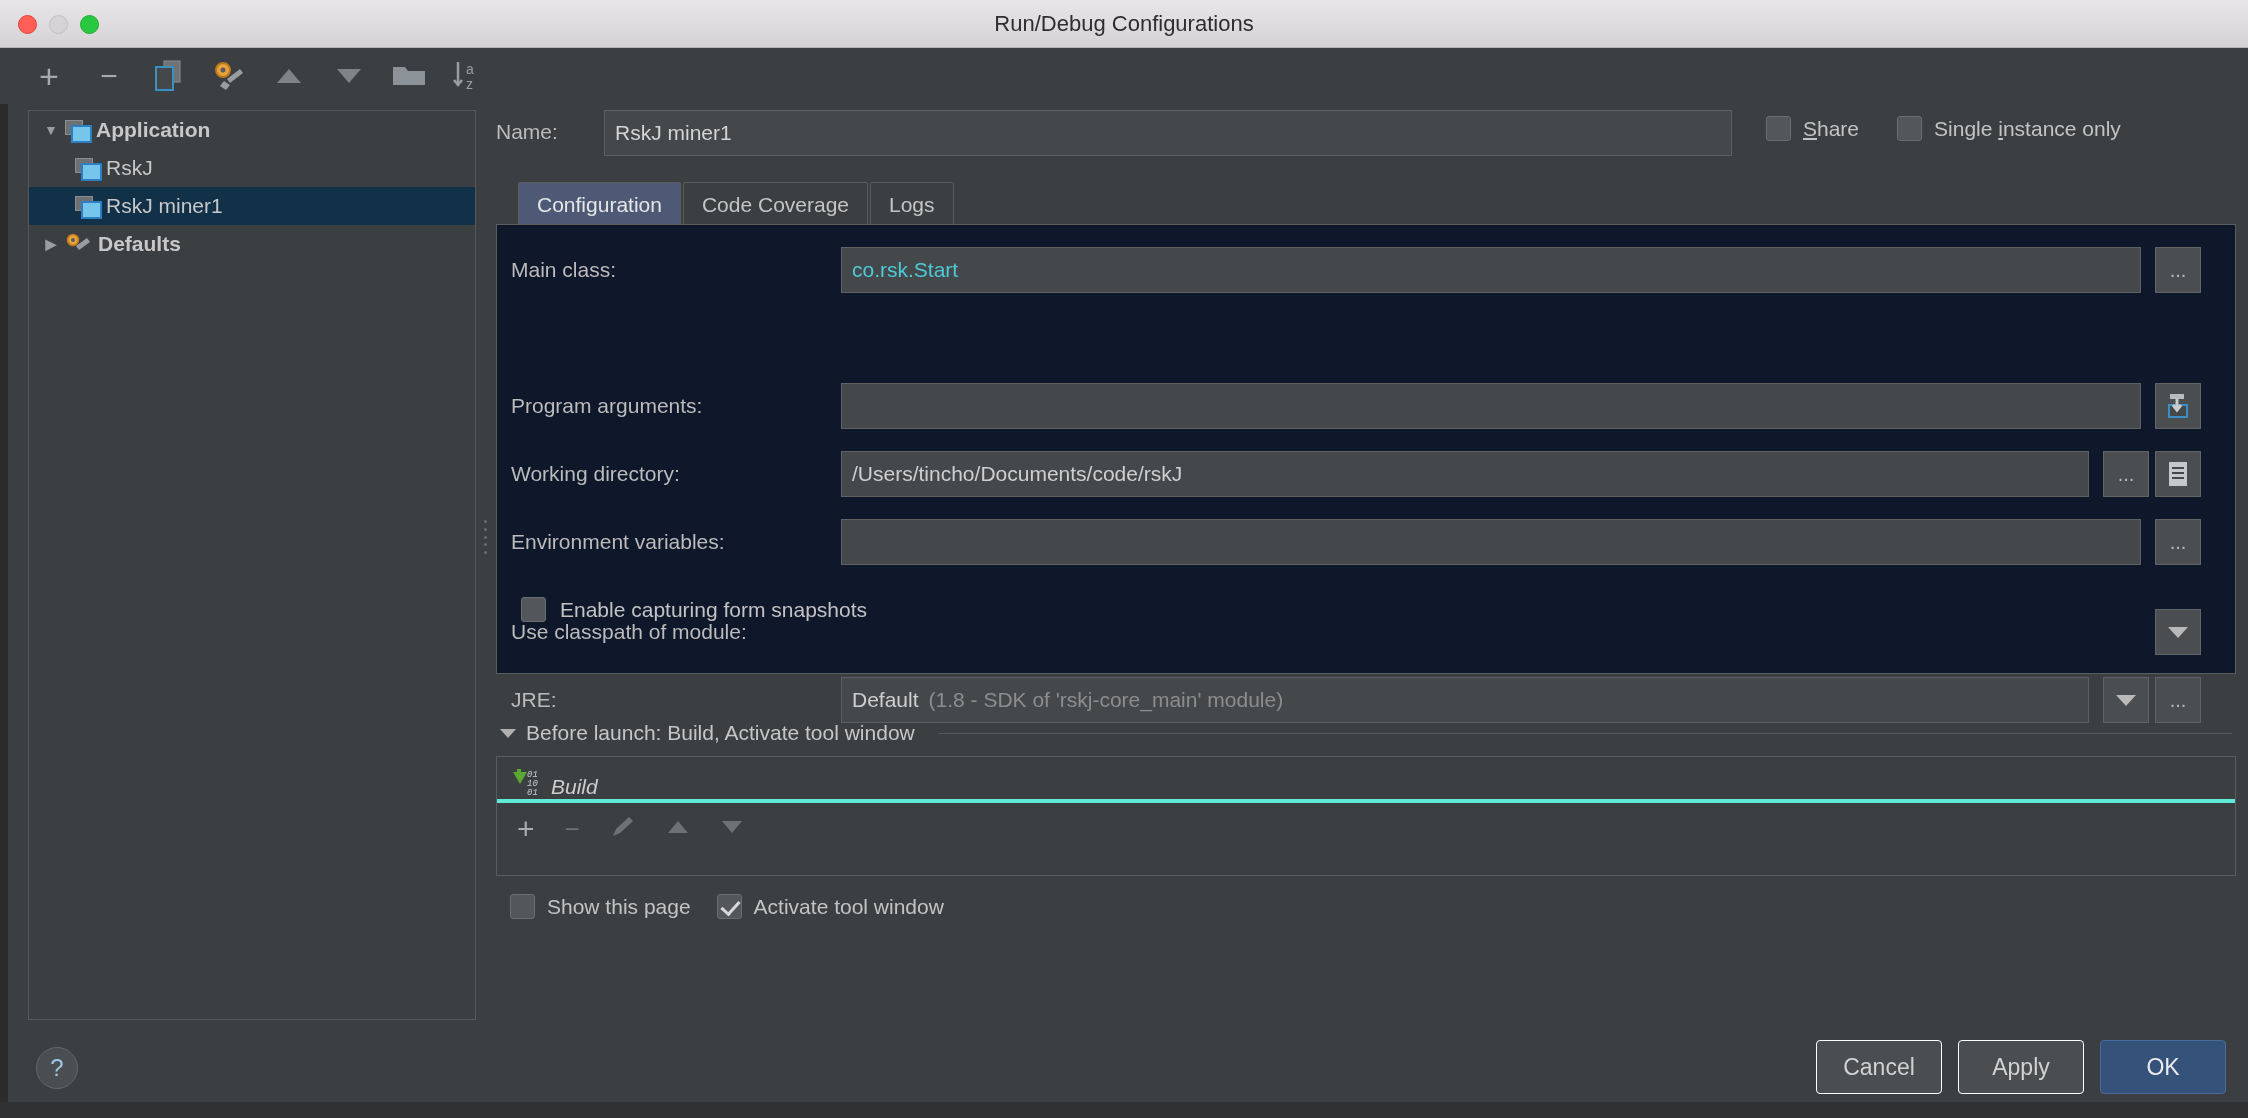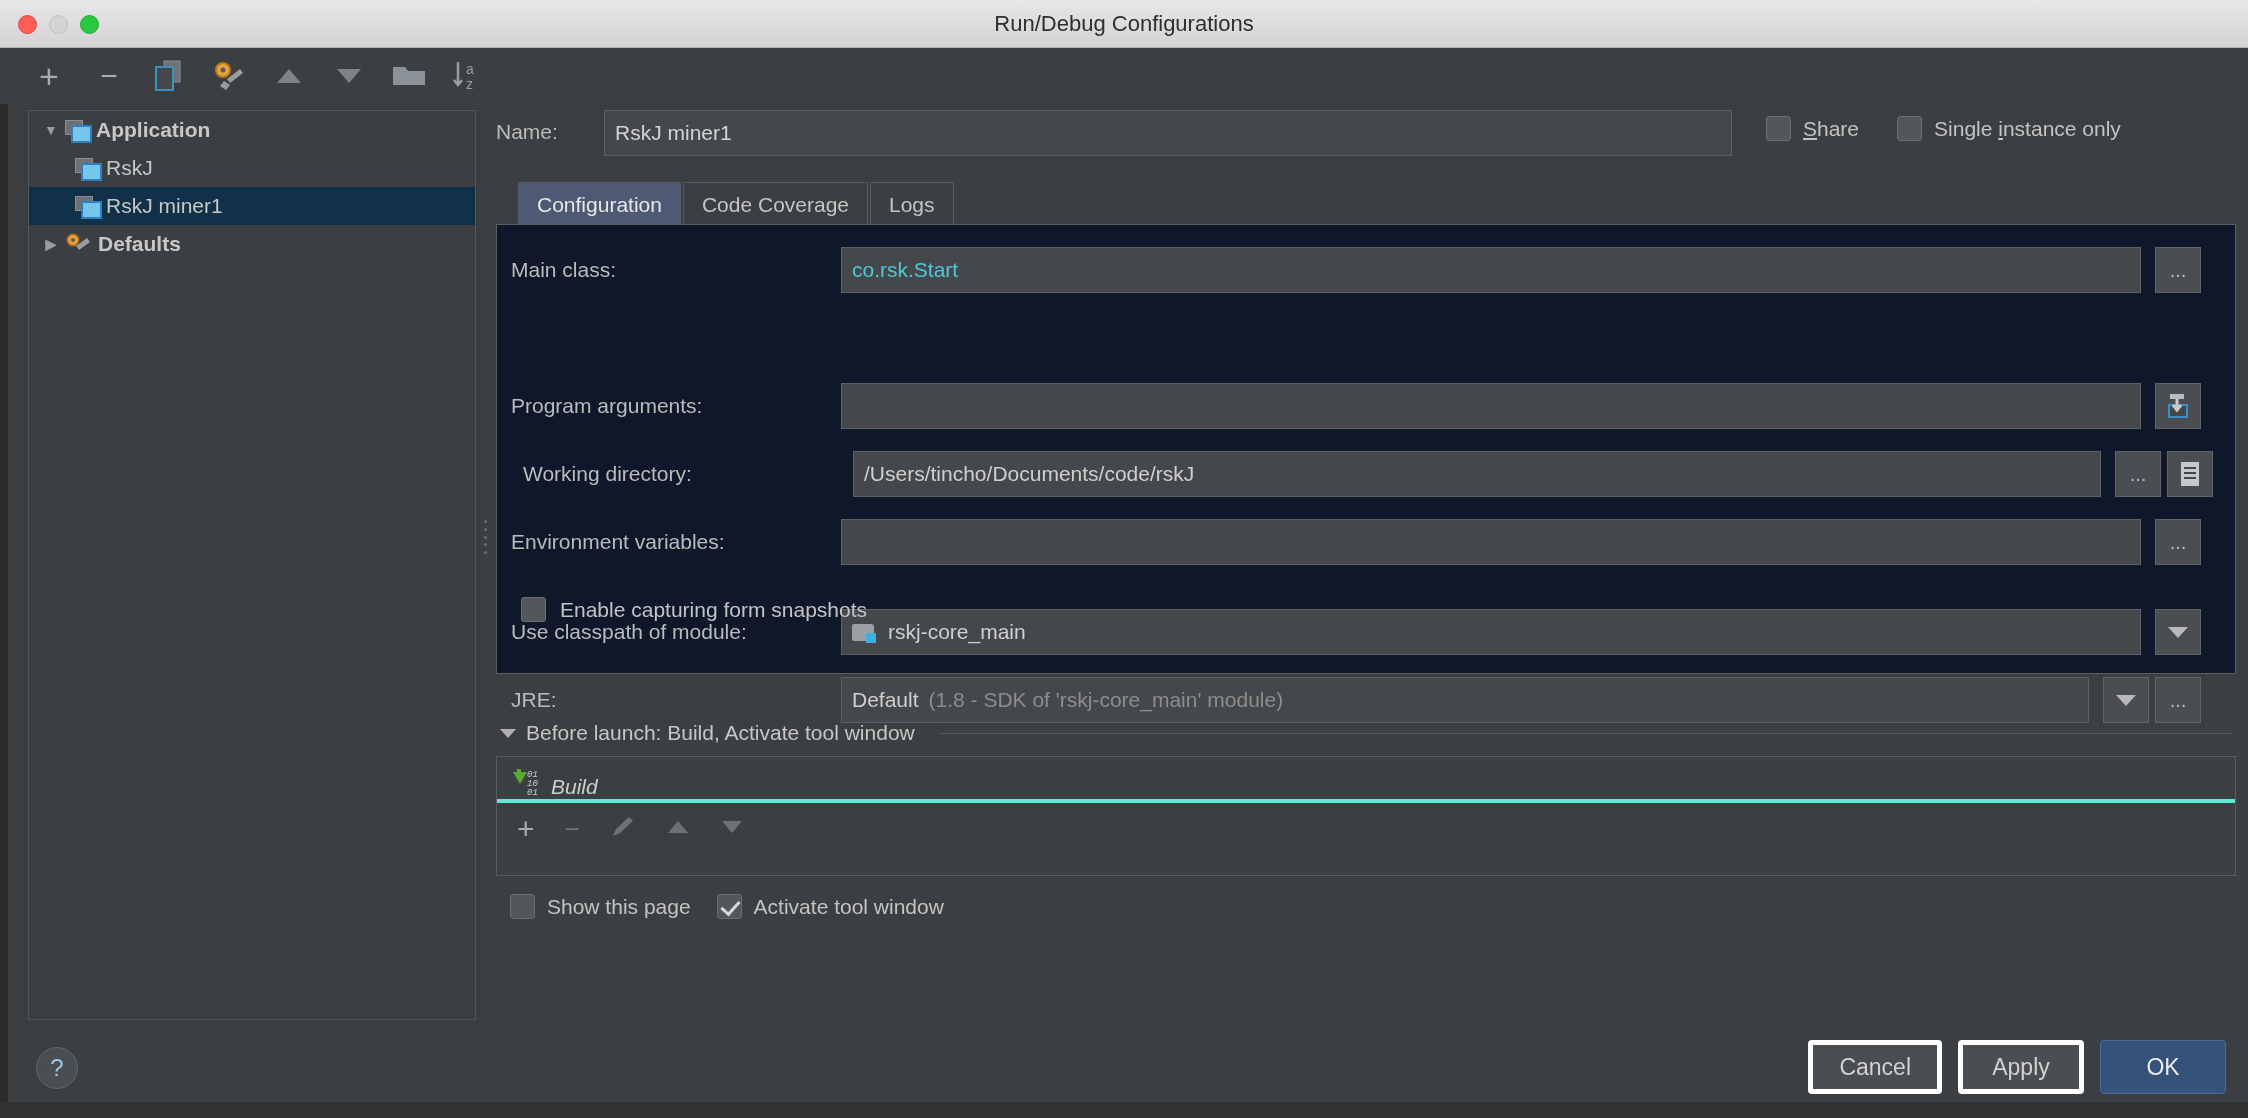--- a/index.html
+++ b/index.html
@@ -155,21 +155,21 @@
 
   
   .help{
     position:absolute; left:36px; top:1047px; width:42px;height:42px;border-radius:50%;
     background:#4b4e50; border:1px solid #63676a; color:#9ec6e8;
     display:flex;align-items:center;justify-content:center;font-size:24px;
   }
   .actions{ position:absolute; right:22px; top:1040px; display:flex; gap:16px; }
   .btn{
     height:54px; min-width:126px; padding:0 26px; display:flex;align-items:center;justify-content:center;
-    font-size:23px; color:#d2d2d2; background:#4b4e50; border:5px solid #ffffff; border-radius:4px;
+    font-size:23px; color:#d2d2d2; background:#4b4e50; border:1px solid #ffffff; border-radius:4px;
   }
   .btn.primary{ background:#34527a; border:1px solid #4a6c9b; color:#eaeaea; }
 
   .edgehint{ position:absolute; left:0; top:0; width:8px; height:1118px; background:#2b2b2b; }
   .bottomstrip{ position:absolute; left:0; bottom:0; width:2248px; height:16px; background:#2f3133; }
 </style>
 </head>
 <body>
 
 <div class="edgehint"></div>
@@ -296,44 +296,40 @@
       <div class="fld" style="left:330px; width:1300px;"></div>
       <div class="sqbtn" style="left:1644px;">
         <svg width="26" height="26" viewBox="0 0 26 26">
           <rect x="5" y="1" width="14" height="5" fill="#b9bcbe"></rect>
           <rect x="4" y="12" width="18" height="12" fill="#45484a" stroke="#3a8fc4" stroke-width="2"></rect>
           <path d="M12 6 v9 M8 12 l4 5 l4 -5" stroke="#c9cccd" stroke-width="3" fill="none"></path>
         </svg>
       </div>
     </div>
 
-    <div class="frow" style="top:226px; width:1700px;margin-left:12px;">
+    <div class="frow" style="top:226px; width:1700px;">
       <span class="lbl">Working directory:</span>
       <div class="fld" style="left:330px; width:1248px;">/Users/tincho/Documents/code/rskJ</div>
       <div class="sqbtn" style="left:1592px;">...</div>
       <div class="sqbtn" style="left:1644px;">
         <svg width="22" height="26" viewBox="0 0 22 26">
           <rect x="2" y="1" width="18" height="24" fill="#c6c9cb"></rect>
           <path d="M5 7 h12 M5 12 h12 M5 17 h12" stroke="#45484a" stroke-width="2"></path>
         </svg>
       </div>
     </div>
 
     <div class="frow" style="top:294px; width:1700px;">
       <span class="lbl">Environment variables:</span>
       <div class="fld" style="left:330px; width:1300px;"></div>
       <div class="sqbtn" style="left:1644px;">...</div>
     </div>
 
     <div class="frow" style="top:384px; width:1700px;">
       <span class="lbl">Use classpath of module:</span>
-      <div class="fld" style="left:330px; width:1300px;">
-        <span class="modicon"></span>
-        <span>rskj-core_main</span>
-      </div>
       <div class="sqbtn" style="left:1644px;">
           <span class="caret"></span>
         </div>
     </div>
 
     <div class="frow" style="top:452px; width:1700px;">
       <span class="lbl">JRE:</span>
       <div class="fld" style="left:330px; width:1248px;">
         <span>Default</span>
         <span class="dimmed" style="margin-left:10px;">(1.8 - SDK of 'rskj-core_main' module)</span>

